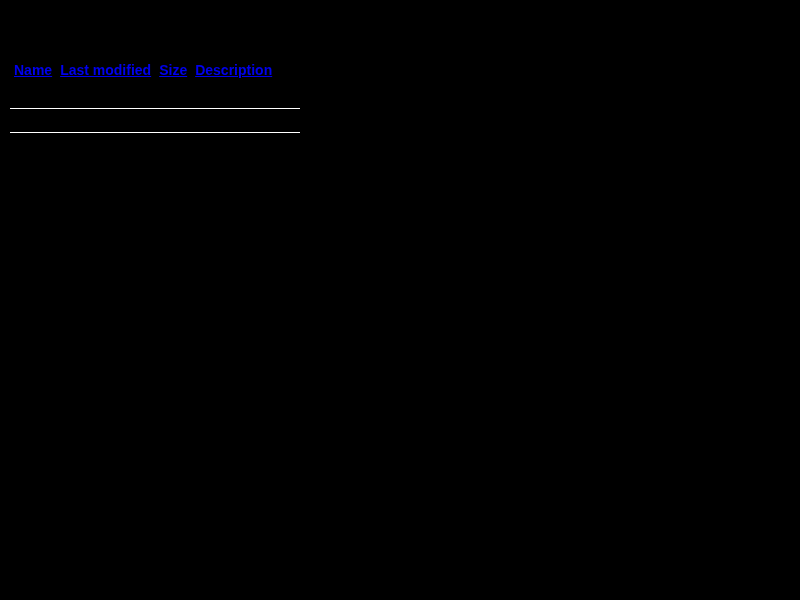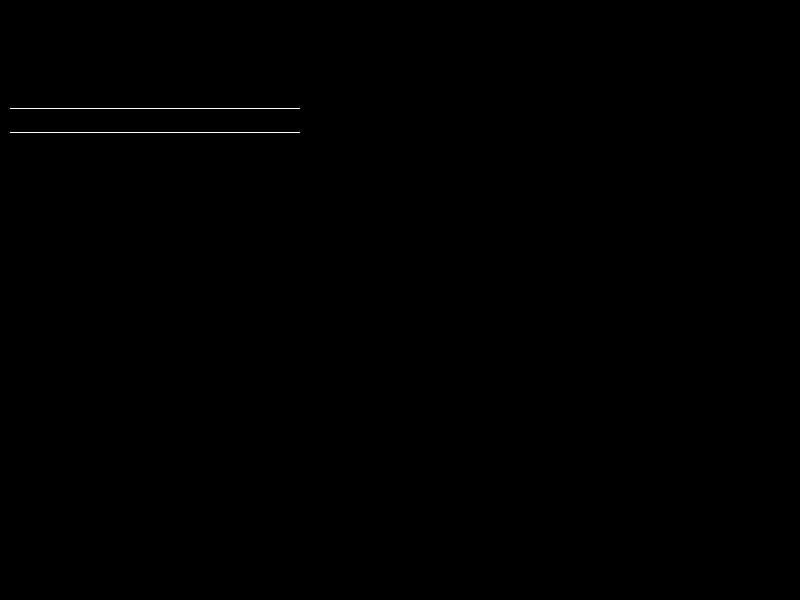--- a/index.html
+++ b/index.html
@@ -65,20 +65,38 @@
     top: 104px;
     width: 290px;
     height: 18px;
   }
 </style>
 </head>
 <body>
 
 <div class="page">
 
+  <table class="index-table">
+    <thead>
+      <tr>
+        <th class="col-name">
+          <span class="col-link">Name</span>
+        </th>
+        <th class="col-modified">
+          <span class="col-link">Last modified</span>
+        </th>
+        <th class="col-size">
+          <span class="col-link">Size</span>
+        </th>
+        <th class="col-desc">
+          <span class="col-link">Description</span>
+        </th>
+      </tr>
+    </thead>
+  </table>
 
   <hr class="rule rule-top">
 
   <div class="listing-body"></div>
 
   <hr class="rule rule-bottom">
 
 </div>
 
 </body></html>

